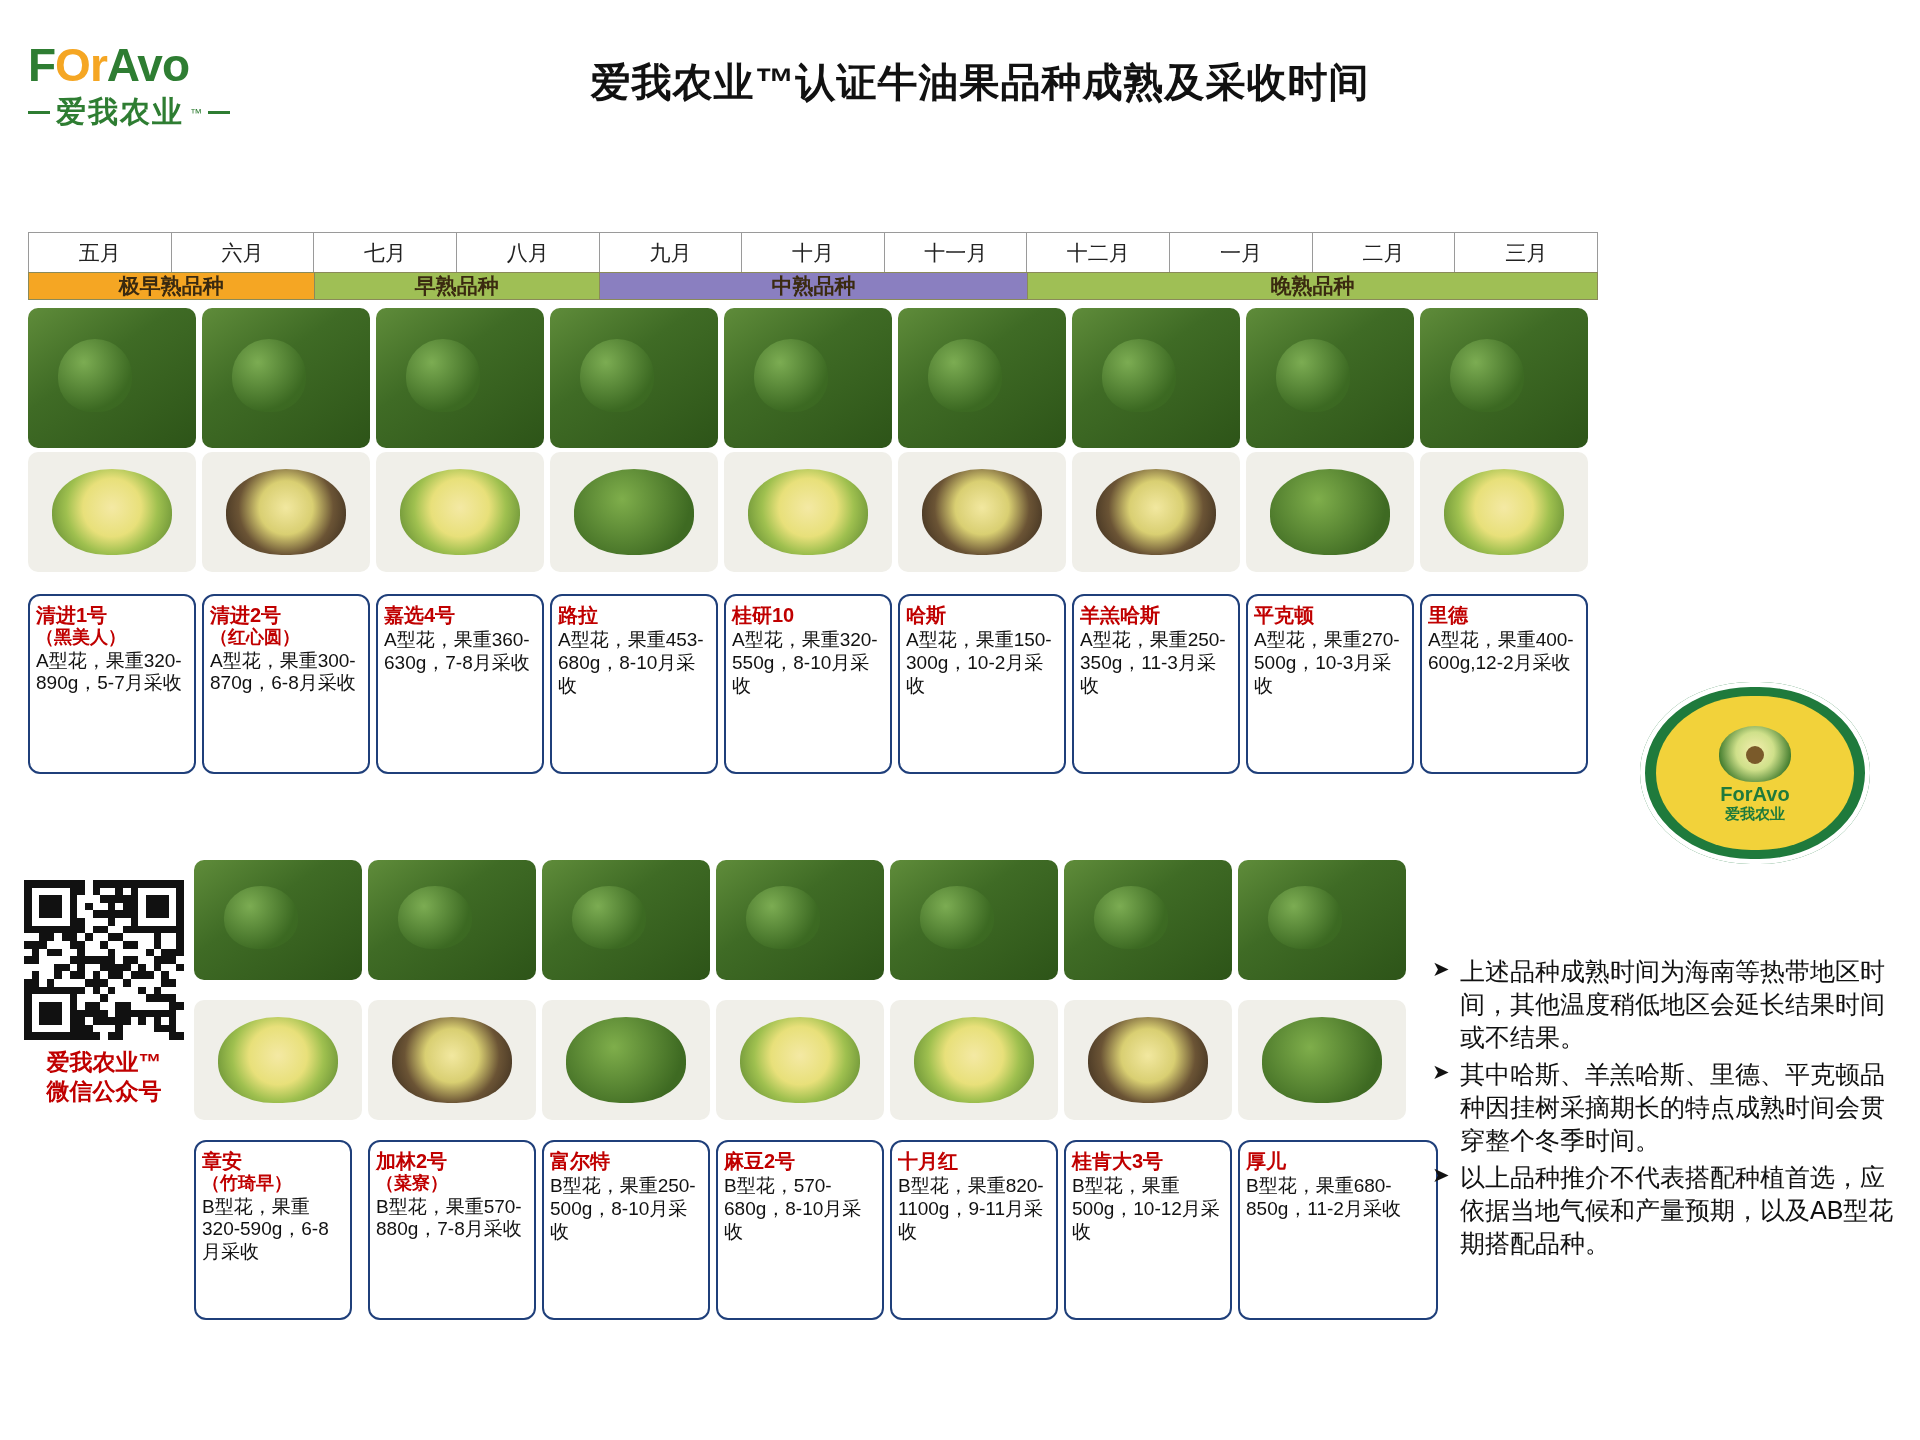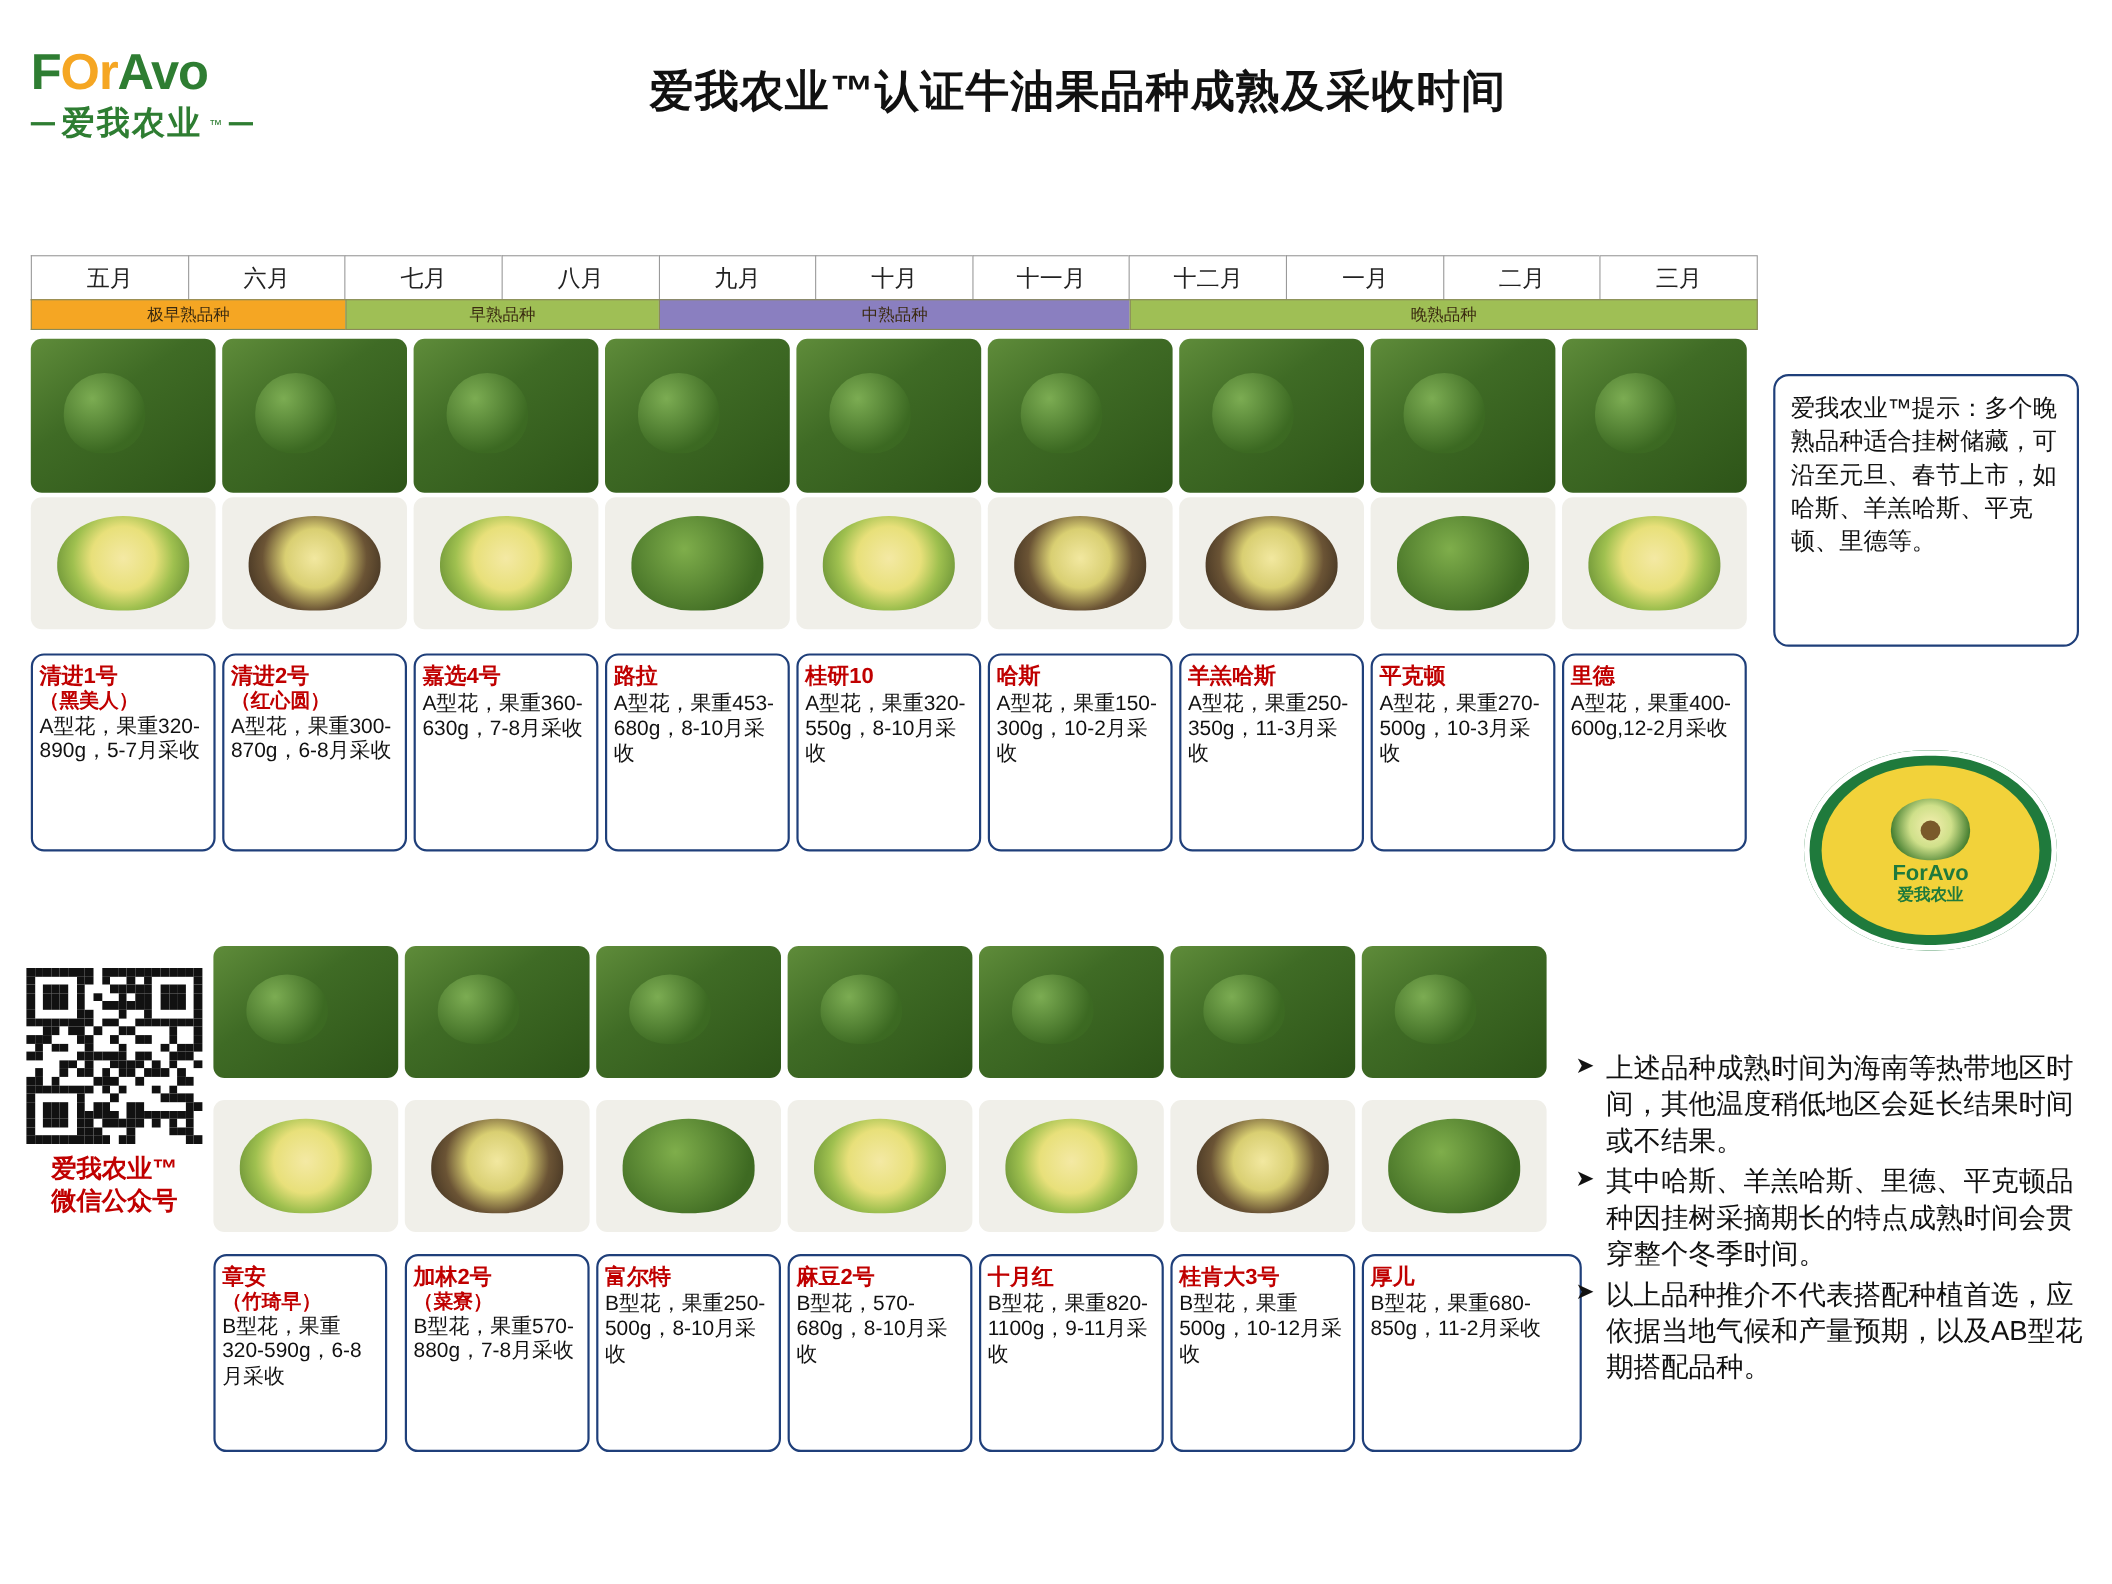--- a/index.html
+++ b/index.html
@@ -33,22 +33,22 @@
   .month{
     flex:1;border:1px solid #9a9a9a;border-right:none;
     display:flex;align-items:center;justify-content:center;
     font-size:21px;color:#222;background:#fff;
   }
   .month:last-child{border-right:1px solid #9a9a9a;}
 
   .seasons{position:absolute;left:28px;top:272px;width:1570px;height:28px;display:flex;}
   .season{
     display:flex;align-items:center;justify-content:center;
-    font-size:15px;color:#3a2a10;border:1px solid #8a8a5a;border-right:none;
-    font-weight:normal;
+    font-size:21px;color:#3a2a10;border:1px solid #8a8a5a;border-right:none;
+    font-weight:bold;
   }
   .season:last-child{border-right:1px solid #8a8a5a;}
 
   
   .photo{
     position:absolute;border-radius:10px;overflow:hidden;
     background:#dfe7d6;
   }
   .tree{background:linear-gradient(145deg,#5f8c3a 0%,#3f6b25 40%,#2d5418 100%);}
   .tree:after{
@@ -269,21 +269,20 @@
         <div class="desc">B型花，果重500g，10-12月采收</div>
       </div>
       <div class="photo tree" style="left: 1238px; top: 860px; width: 168px; height: 120px;"></div>
       <div class="photo cut whole" style="left: 1238px; top: 1000px; width: 168px; height: 120px;"></div>
       <div class="card" style="left: 1238px; top: 1140px; width: 200px; min-height: 180px;">
         <div class="name">厚儿</div>
         <div class="desc">B型花，果重680-850g，11-2月采收</div>
       </div>
     </div>
 
-  <div class="tipbox">爱我农业™提示：多个晚熟品种适合挂树储藏，可沿至元旦、春节上市，如哈斯、羊羔哈斯、平克顿、里德等。</div>
 
   <div class="badge">
     <div class="badge-outer"></div>
     <div class="badge-inner">
       <div class="badge-fruit"></div>
       <div class="badge-text">ForAvo</div>
       <div class="badge-text" style="font-size:15px;margin-top:2px;">爱我农业</div>
     </div>
   </div>
 

